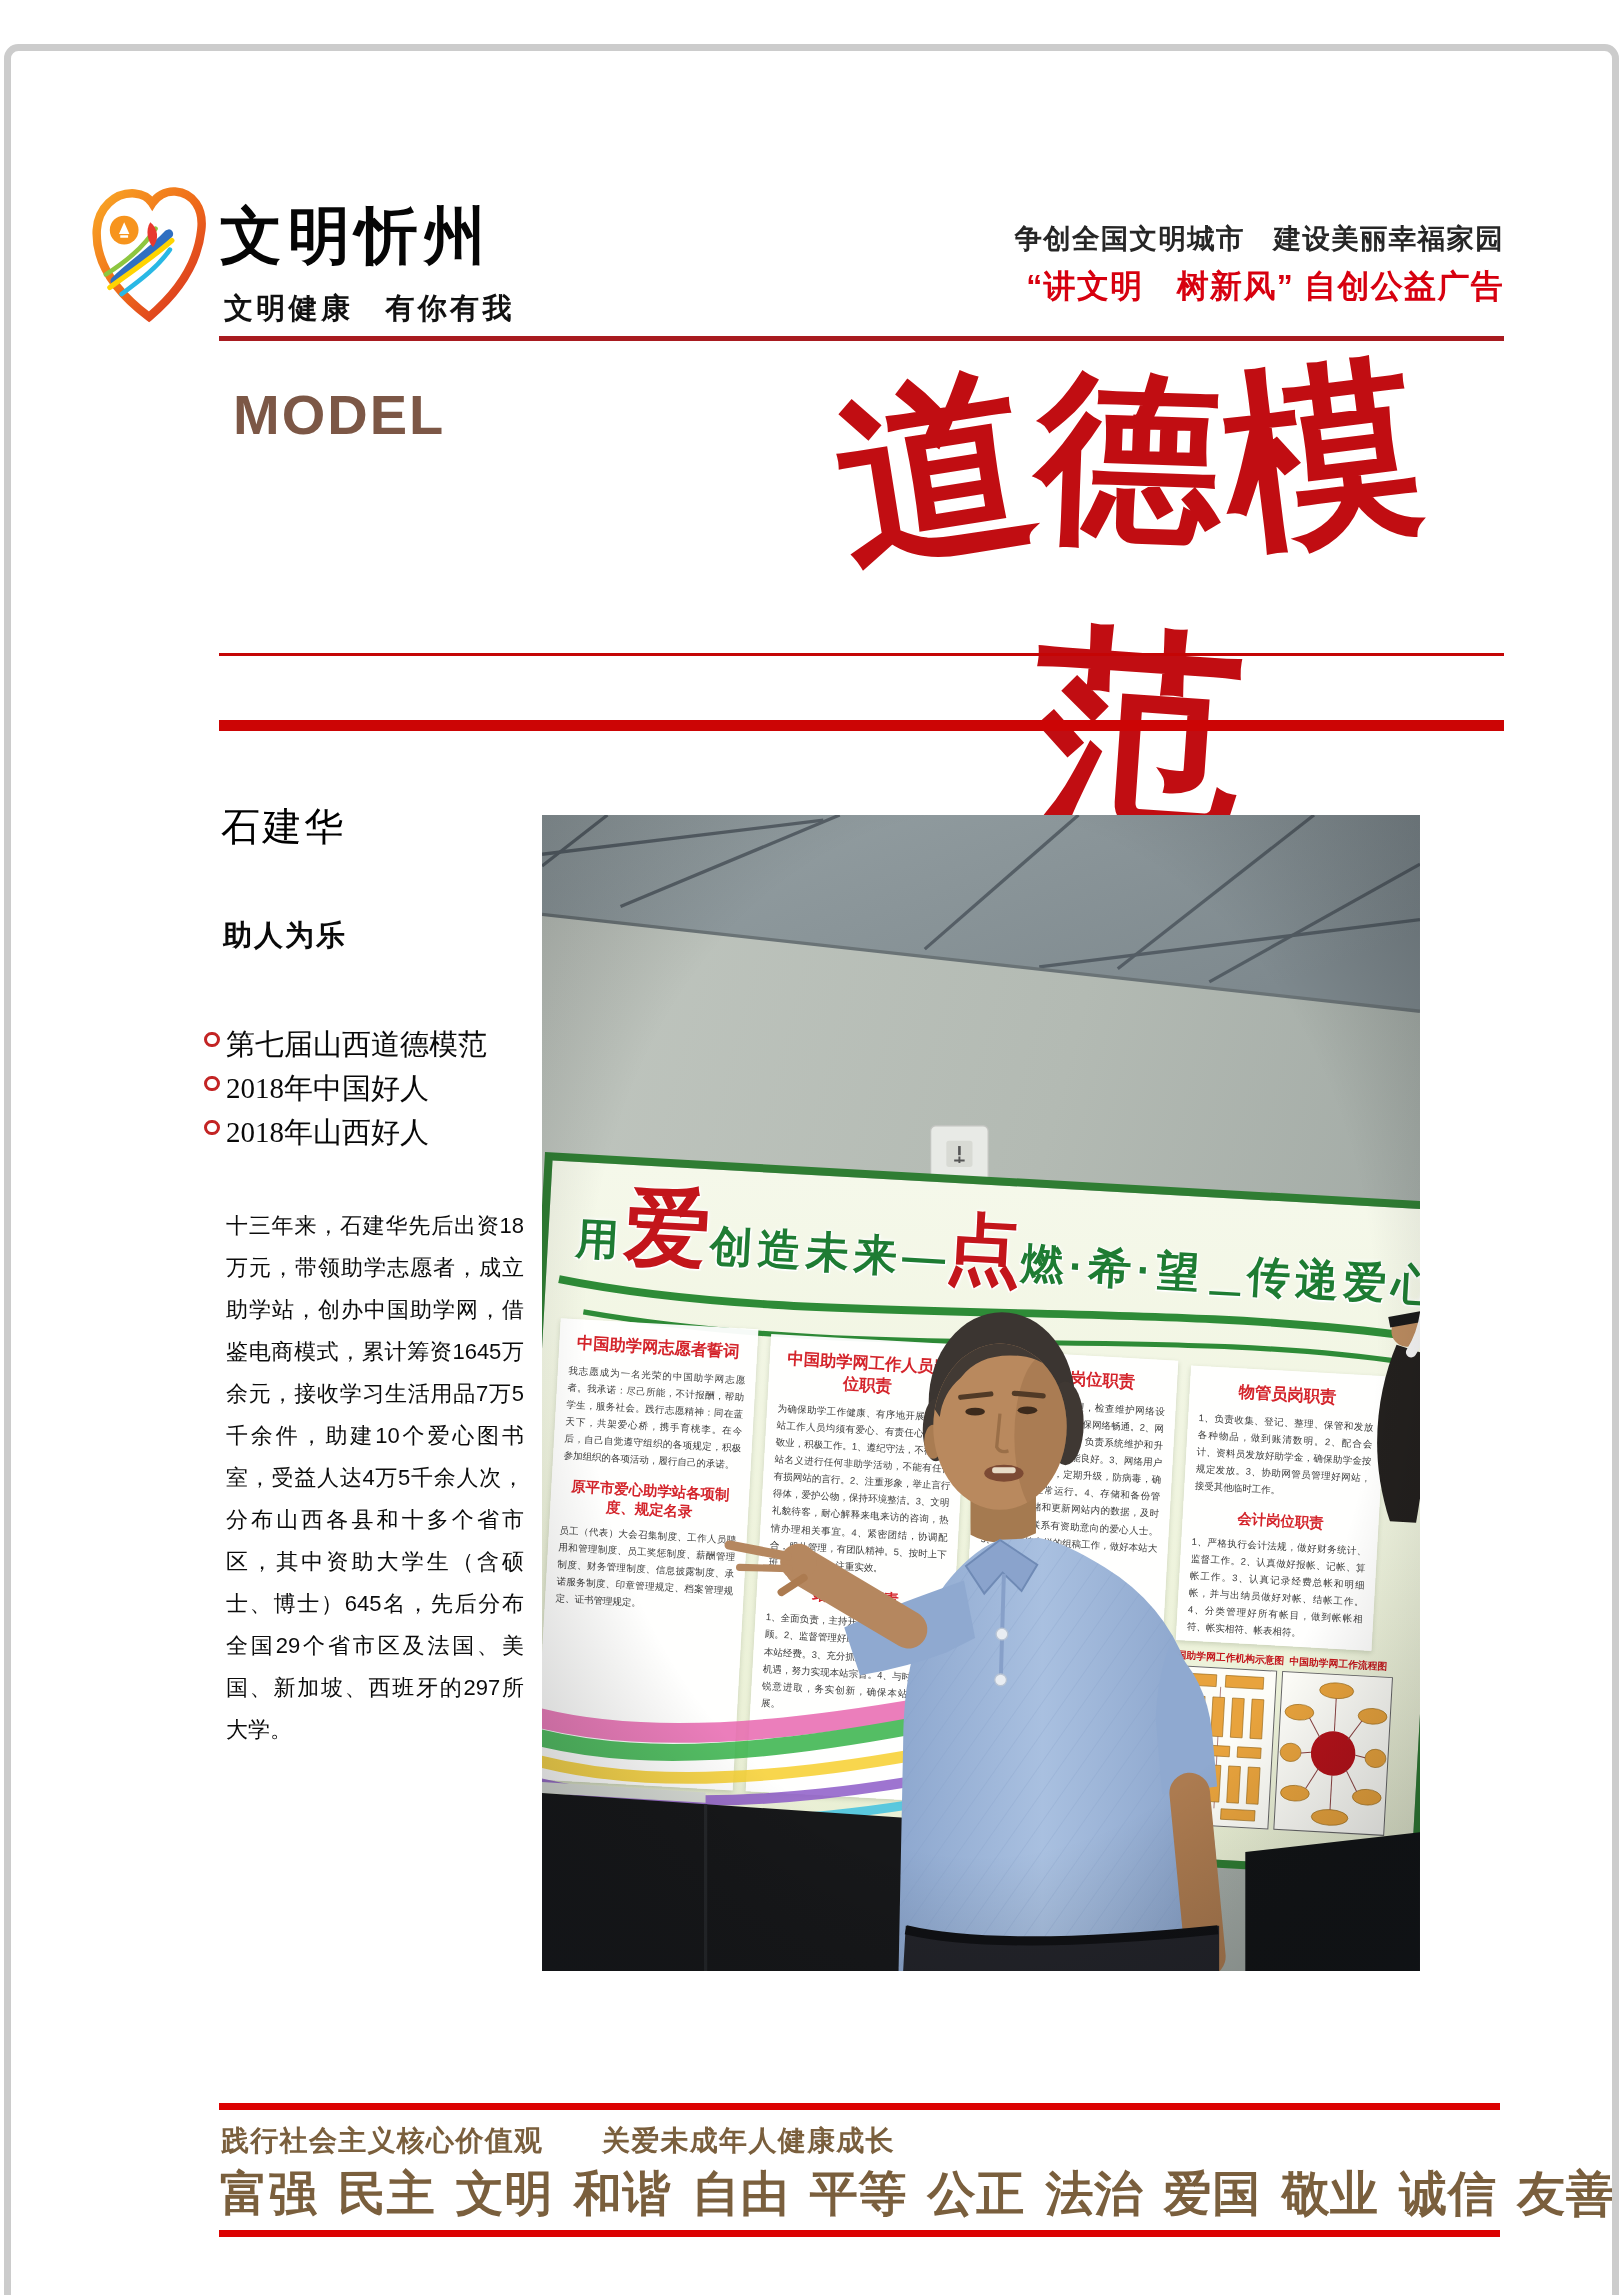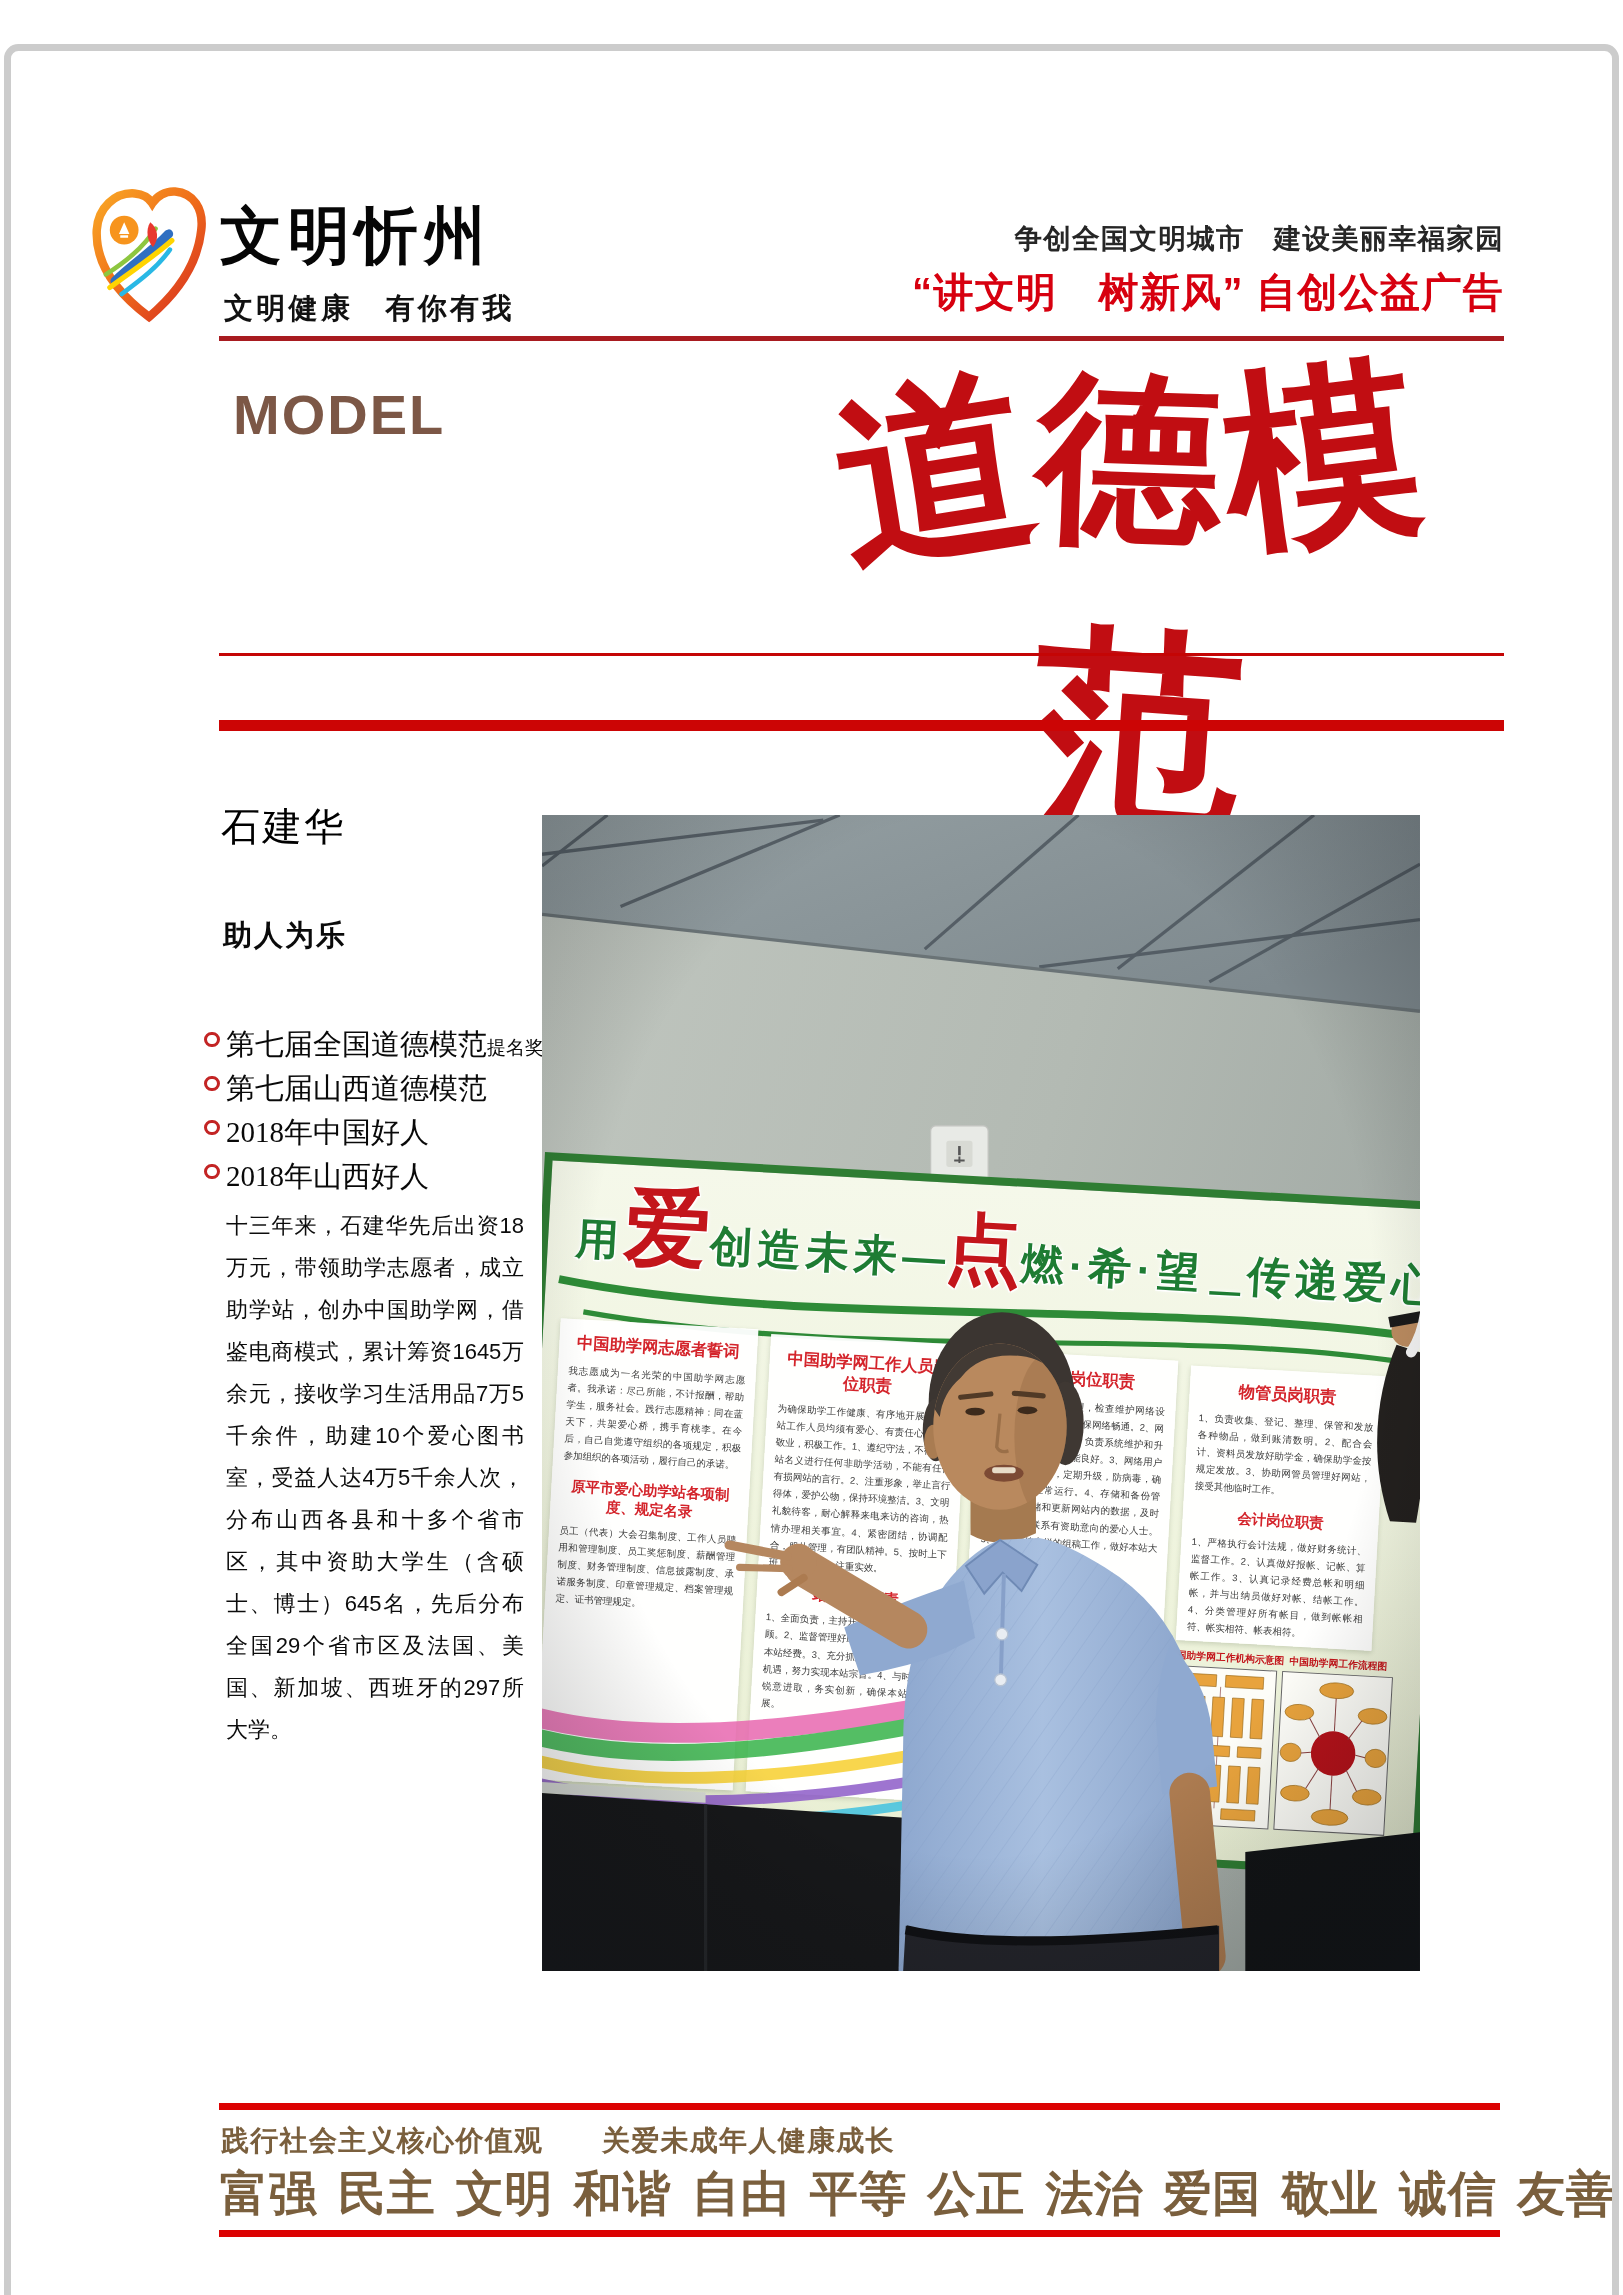--- a/index.html
+++ b/index.html
@@ -5,21 +5,21 @@
   html,body{margin:0;padding:0;background:#ffffff;}
   #page{position:relative;width:1623px;height:2295px;background:#fff;overflow:hidden;
         font-family:"Liberation Sans",sans-serif;margin-top:40px;}
   .page-frame{position:absolute;inset:3.9px;border:7.8px solid #cccccc;border-radius:14.4px;pointer-events:none;z-index:50;}
 
   
   #logo-icon{position:absolute;left:90px;top:143px;width:118px;height:145px;}
   #logo-title{position:absolute;left:220px;top:154px;font-size:62px;font-weight:600;color:#060606;letter-spacing:5.9px;}
   #logo-sub{position:absolute;left:224px;top:249px;font-size:29px;font-weight:600;color:#111;letter-spacing:3.3px;}
   #slogan1{position:absolute;left:719px;top:181px;width:785px;text-align:right;font-size:27.5px;font-weight:700;color:#262626;letter-spacing:1.3px;}
-  #slogan2{position:absolute;left:719px;top:225px;width:785px;text-align:right;font-size:40px;font-weight:800;color:#d7000f;letter-spacing:1.3px;}
+  #slogan2{position:absolute;left:719px;top:225px;width:785px;text-align:right;font-size:32px;font-weight:800;color:#d7000f;letter-spacing:1.3px;}
 
   .rule{position:absolute;left:219px;width:1285px;}
   #rule1{top:296px;height:5.2px;background:#a81b20;}
   #rule2{top:613px;height:2.6px;background:#c40505;}
   #rule3{top:680px;height:10.5px;background:#cc0505;}
   #rule4{top:2063px;height:6.5px;background:#dc0202;width:1281px;}
   #rule5{top:2190px;height:6.5px;background:#dc0202;width:1281px;}
 
   #moral-model{position:absolute;left:233px;top:339px;font-size:56px;line-height:71px;
                font-weight:700;color:#7c5746;letter-spacing:2px;}
@@ -118,23 +118,20 @@
     <span class="cg3">范</span>
   </div>
 
   <div id="rule2" class="rule"></div>
   <div id="rule3" class="rule"></div>
 
   <div id="name">石建华</div>
   <div id="category">助人为乐</div>
 
   <div id="honors">
-    <div class="honor-item">
-      <span class="bullet"></span><span>第七届全国道德模范</span><span class="suffix">提名奖</span>
-    </div>
     <div class="honor-item">
       <span class="bullet"></span><span>第七届山西道德模范</span><span class="suffix"></span>
     </div>
     <div class="honor-item">
       <span class="bullet"></span><span>2018年中国好人</span><span class="suffix"></span>
     </div>
     <div class="honor-item">
       <span class="bullet"></span><span>2018年山西好人</span><span class="suffix"></span>
     </div>
   </div>

